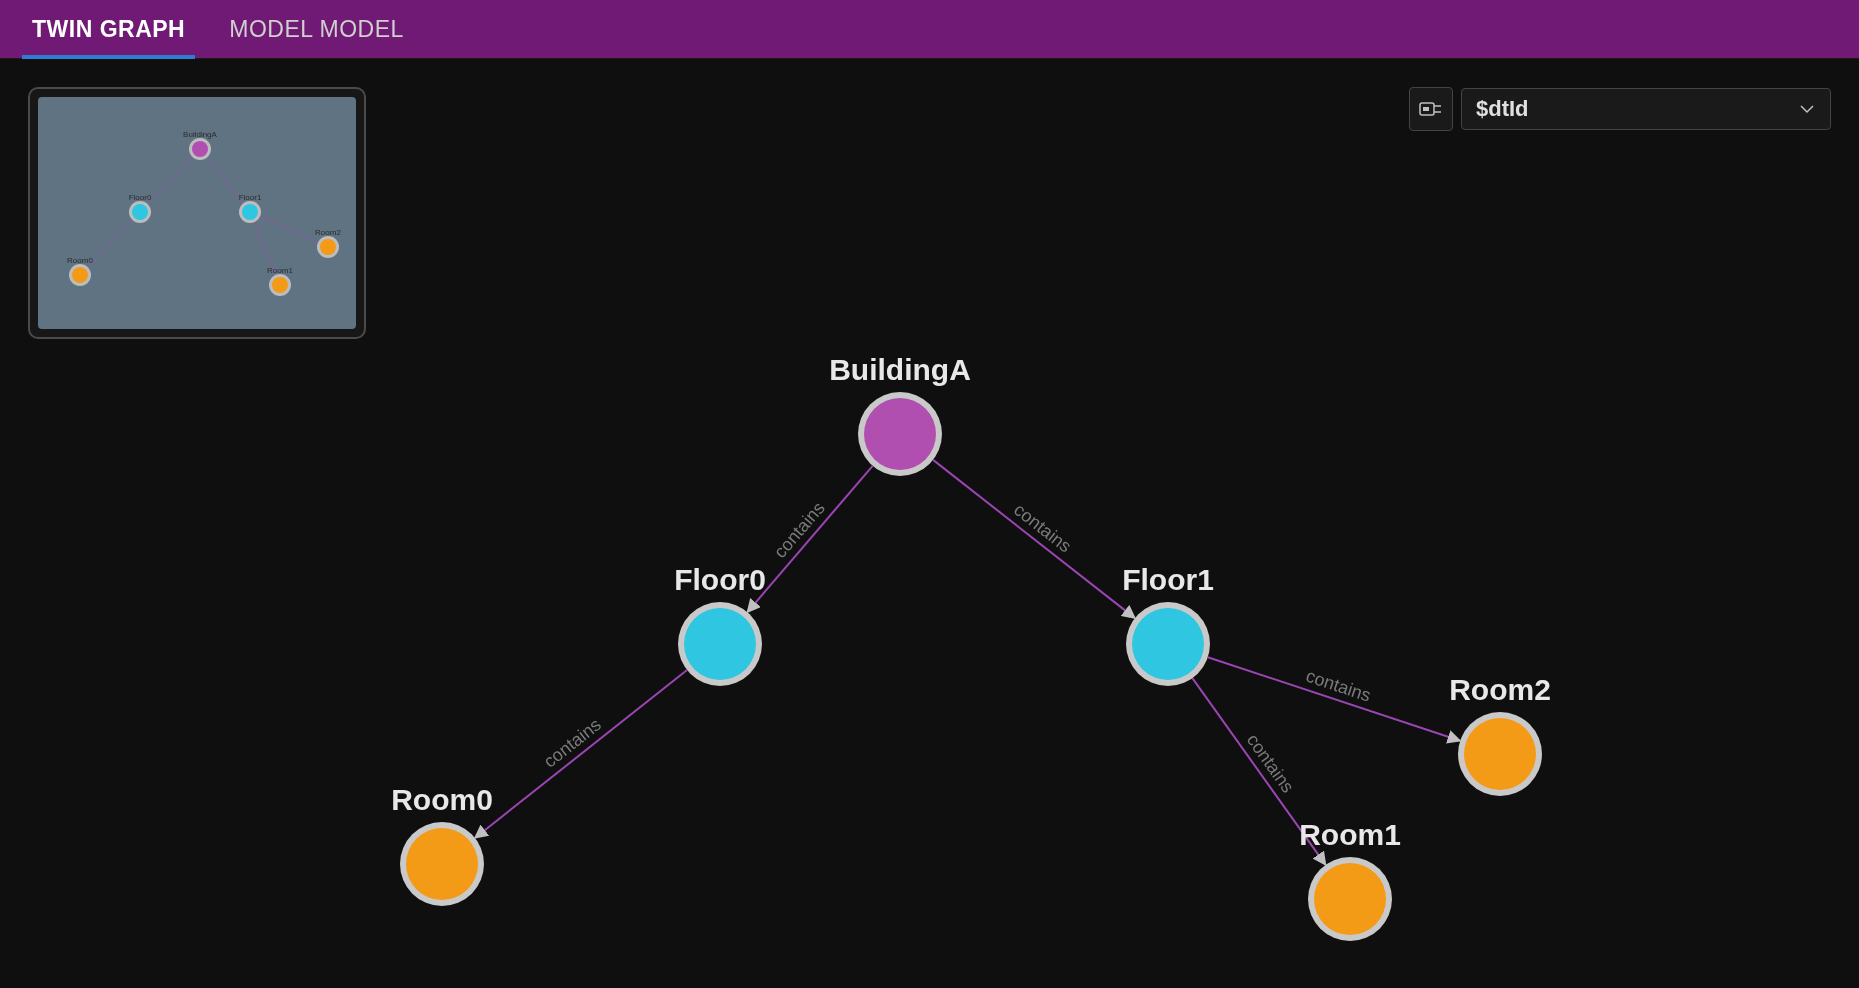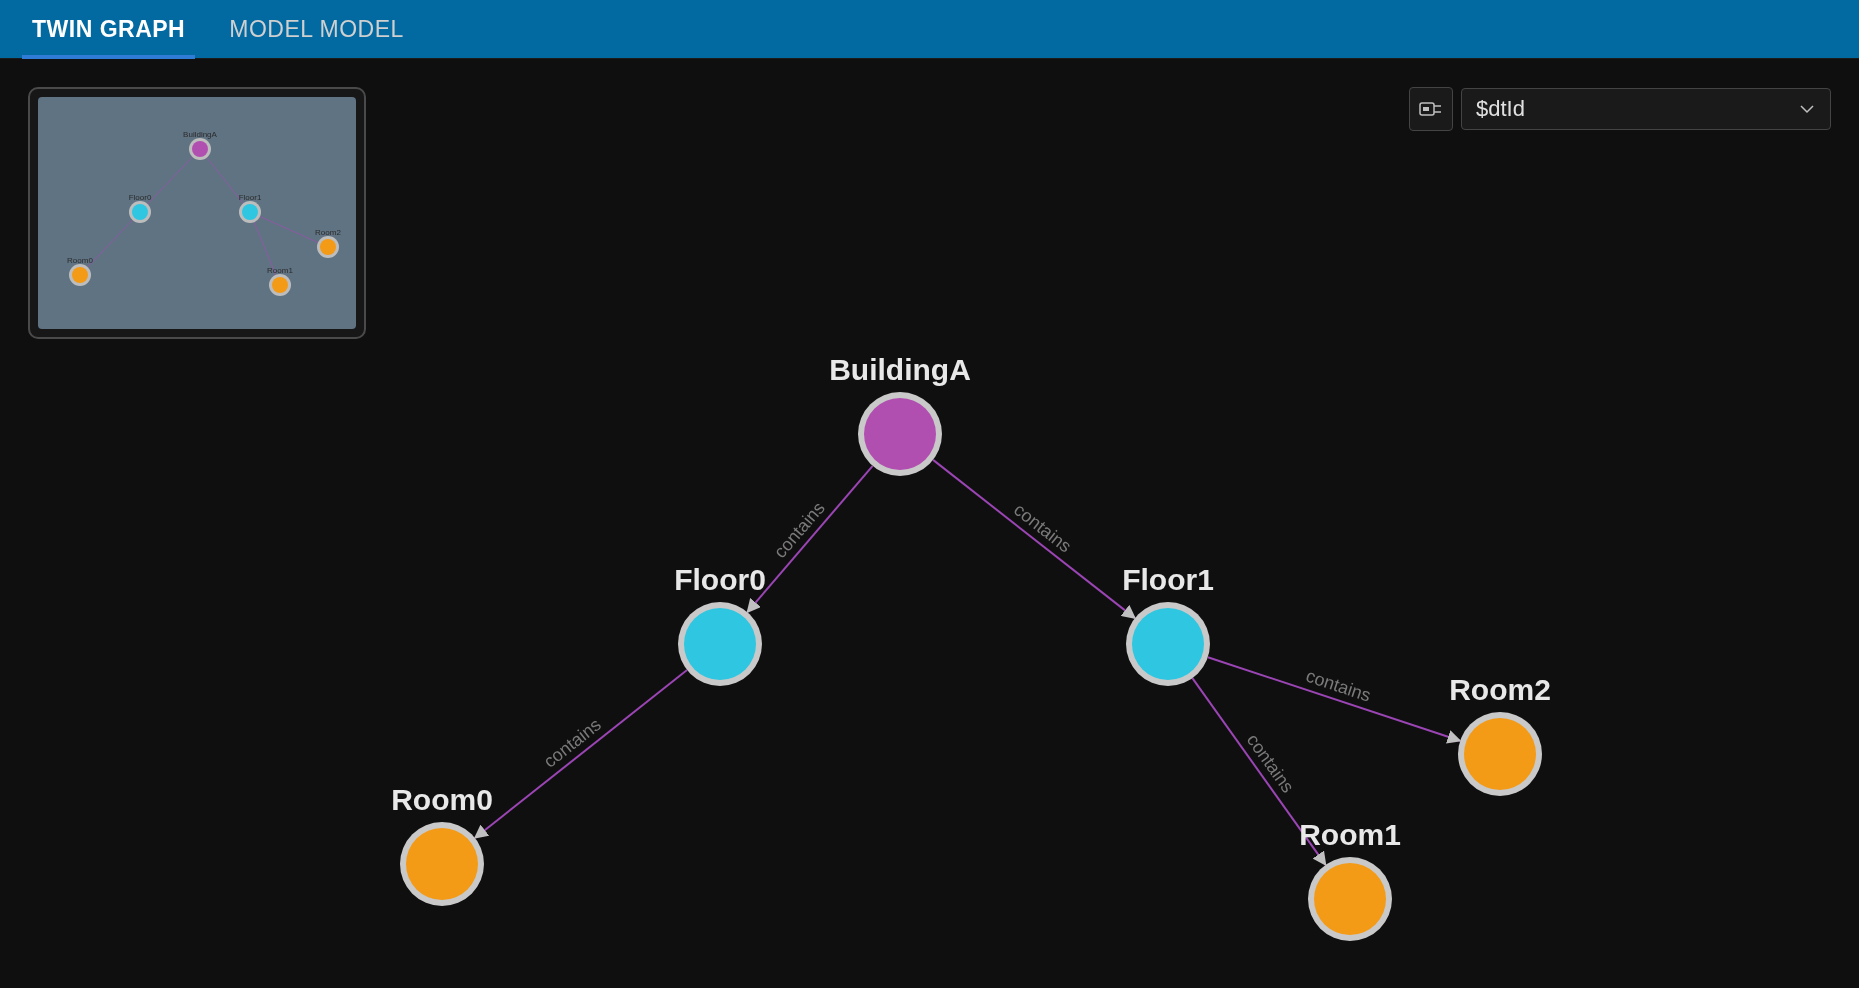--- a/index.html
+++ b/index.html
@@ -11,21 +11,21 @@
     font-family: "Segoe UI", Arial, sans-serif;
     color: #e0e0e0;
     overflow: hidden;
   }
 
   
   .tab-bar {
     display: flex;
     align-items: center;
     height: 58px;
-    background: #0369a1;
+    background: #701a75;
     border-bottom: 1px solid #1a1a1a;
     padding-left: 10px;
   }
   .tab {
     padding: 0 22px;
     height: 100%;
     display: flex;
     align-items: center;
     font-size: 23px;
     letter-spacing: 0.5px;
@@ -81,20 +81,21 @@
   }
 
   
   .display-selector {
     position: absolute;
     top: 28px;
     right: 28px;
     display: flex;
     align-items: center;
     gap: 8px;
+    font-weight: bold;
   }
   .display-icon-box {
     width: 42px;
     height: 42px;
     border: 1px solid #444;
     border-radius: 4px;
     display: flex;
     align-items: center;
     justify-content: center;
     background: #1a1a1a;

